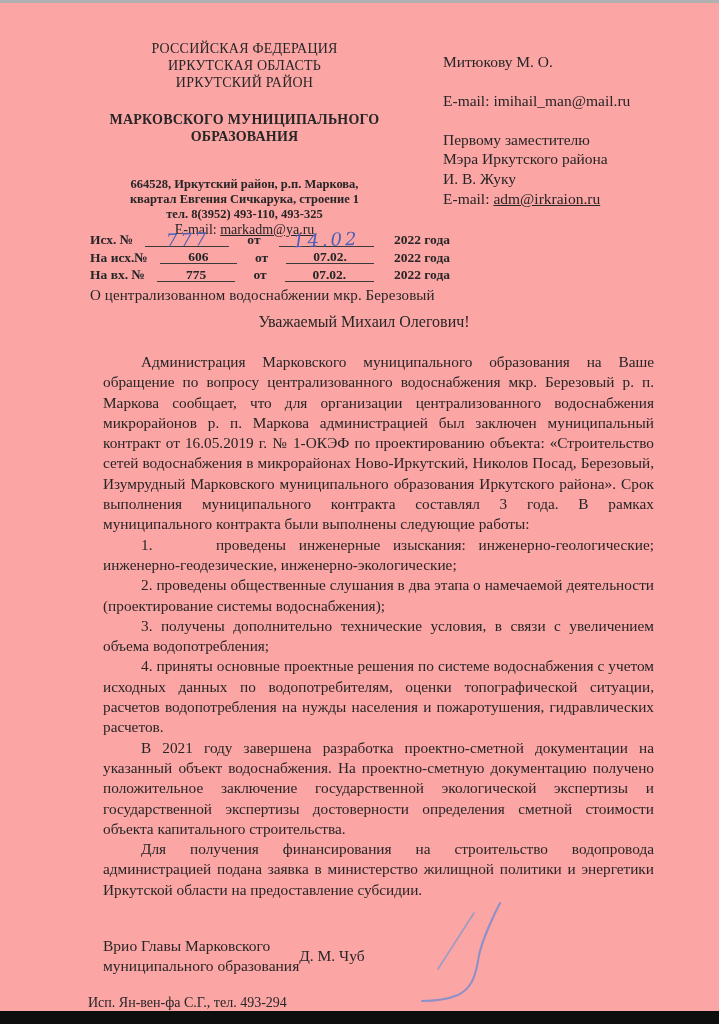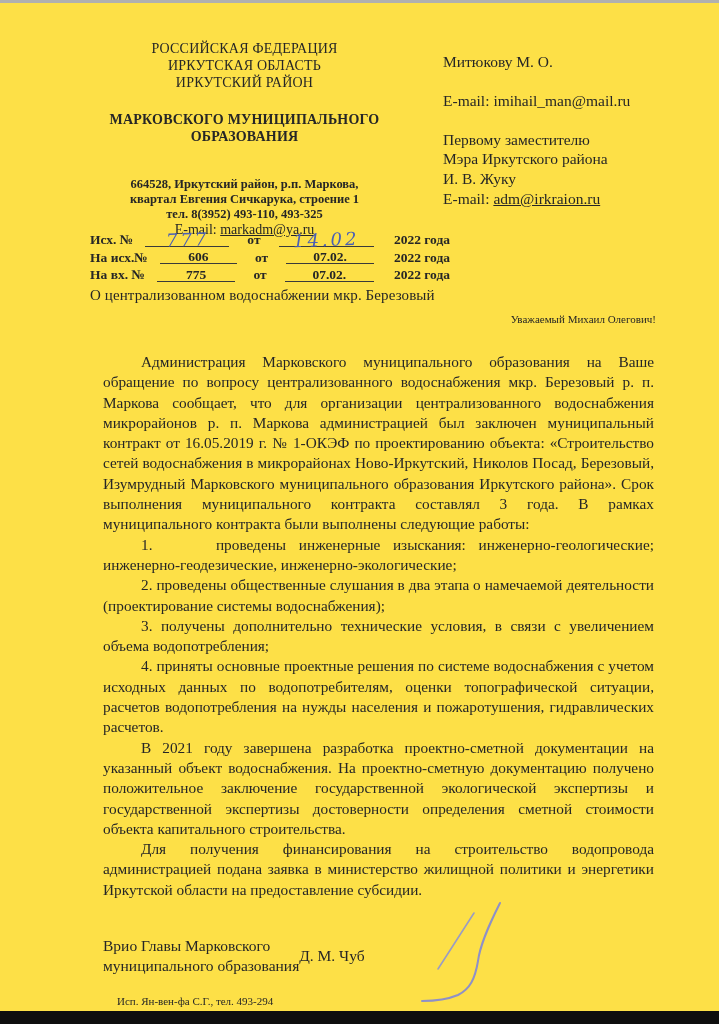--- a/index.html
+++ b/index.html
@@ -1,20 +1,20 @@
 <!DOCTYPE html>
 <html><head>
 <meta charset="utf-8">
 <style>
   * { margin: 0; padding: 0; box-sizing: border-box; }
   html, body { background: #e8e8e8; }
   body { width: 719px; font-family: "Liberation Serif", serif; }
   .page {
     position: relative; width: 719px; height: 1024px;
-    background: #fde047; color: #262626; overflow: hidden;
+    background: #fca5a5; color: #262626; overflow: hidden;
   }
   .scan-top-edge {
     position: absolute; top: 0; left: 0; width: 719px; height: 3px;
     background: #b0b0b0;
   }
   .scan-bottom-bar {
     position: absolute; bottom: 0; left: 0; width: 719px; height: 13px;
     background: #0e0e0e;
   }
   
@@ -50,37 +50,37 @@
   .ref-row .ot { margin: 0 6px; }
   .ref-row .yr { margin-left: 8px; }
   .hand {
     font-family: "DejaVu Serif", serif; font-style: italic; font-weight: normal;
     color: #4a5fb5; font-size: 18px; letter-spacing: 3px;
     position: relative; top: -2px; transform: rotate(-2deg); display: inline-block;
   }
   .subject { font-weight: normal; font-size: 15px; margin-top: 4px; letter-spacing: .1px; }
   
   .salutation {
-    position: absolute; left: 106px; top: 313px; width: 550px;
-    text-align: right; font-size: 11px;
+    position: absolute; left: 89px; top: 313px; width: 550px;
+    text-align: center; font-size: 16px;
   }
   .body-text {
     position: absolute; left: 103px; top: 352px; width: 551px;
     font-size: 15.3px; line-height: 20.3px; text-align: justify;
   }
   .body-text p { text-indent: 38px; }
   
   .sig-row {
     position: absolute; left: 103px; top: 936px; width: 552px;
     display: flex; align-items: center;
     font-size: 15.5px; line-height: 1.3;
   }
   .sig-script { position: absolute; left: 418px; top: 893px; }
   .executor {
-    position: absolute; left: 117px; top: 995px; font-size: 11px;
+    position: absolute; left: 88px; top: 995px; font-size: 14px;
   }
 </style>
 </head>
 <body>
 
 <div class="page">
 
   <div class="scan-top-edge"></div>
 
   <div class="lh-left">

